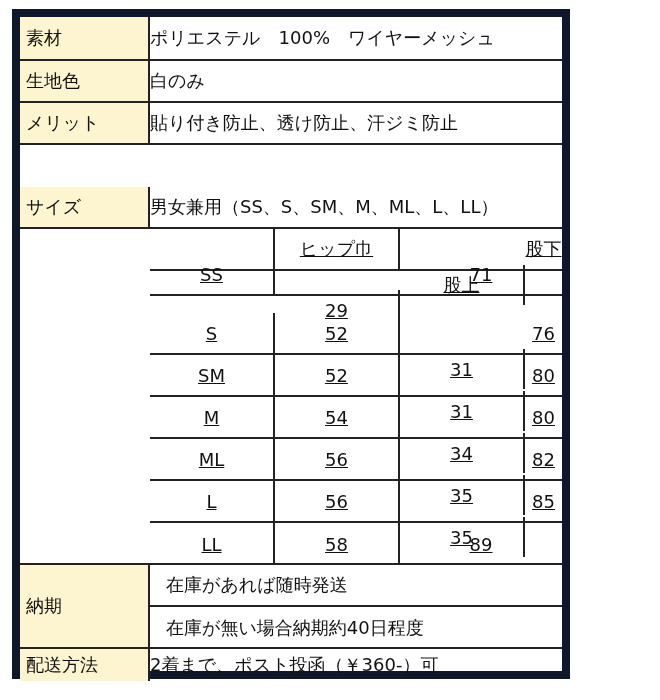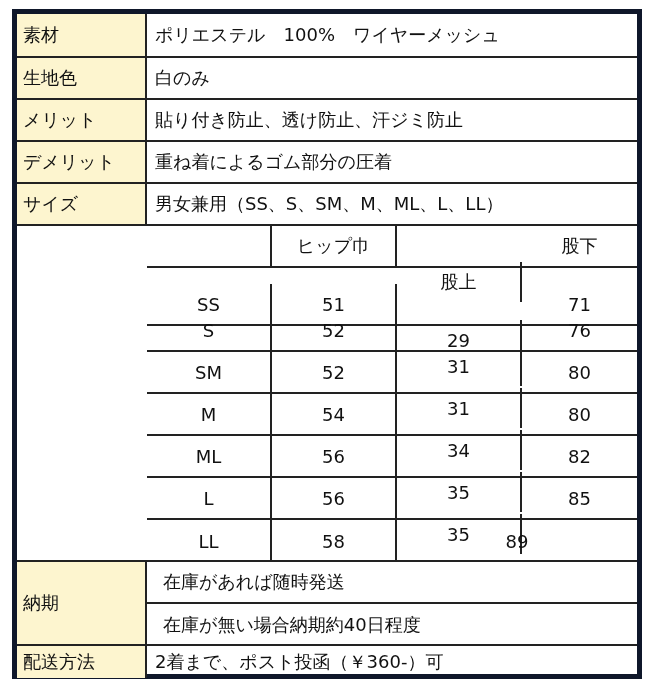--- a/index.html
+++ b/index.html
@@ -1,30 +1,30 @@
 <!DOCTYPE html>
 <html><head>
   <meta charset="utf-8">
   <style>
     html, body { margin: 0; padding: 0; background: #ffffff; }
     body { width: 660px; height: 700px; position: relative; overflow: hidden;
            font-family: "DejaVu Sans", "Liberation Sans", sans-serif; color: #111; }
-    .frame { position: absolute; left: 12px; top: 9px; width: 630px; height: 670px;
-             border: 5px solid #0f172a; box-sizing: border-box; }
+    .frame { position: absolute; left: 12px; top: 9px; width: 558px; height: 670px;
+             border: 8px solid #0f172a; box-sizing: border-box; }
     .row { position: absolute; left: 0; right: 0; border-bottom: 2px solid #222; box-sizing: border-box; }
     .row.last { border-bottom: none; text-decoration: underline; }
     .lbl { position: absolute; left: 0; top: 0; bottom: 0; width: 130px; background: #fdf5cf;
            border-right: 2px solid #222; box-sizing: border-box; display: flex; align-items: center;
            padding-left: 6px; font-size: 18px; }
     .val { position: absolute; left: 130px; right: 0; top: 0; bottom: 0; display: flex; align-items: center;
-           padding-left: 8px; font-size: 18px; }
+           padding-left: 0; font-size: 18px; }
     .sub { position: absolute; left: 130px; right: 0; border-bottom: 2px solid #222; box-sizing: border-box;
            display: flex; align-items: center; padding-left: 16px; font-size: 18px; }
     .sub.last { border-bottom: none; }
-    .grid-row { position: absolute; left: 130px; right: 0; border-bottom: 2px solid #222; box-sizing: border-box; display: flex; }
+    .grid-row { position: absolute; left: 130px; right: 0; border-bottom: 2px solid #222; box-sizing: border-box; display: flex; text-decoration: underline; }
     .grid-row.last { border-bottom: none; justify-content: space-between; }
     .cell { box-sizing: border-box; display: flex; align-items: center; justify-content: center;
             font-size: 18px; border-right: 2px solid #222; height: 100%; }
     .cell:last-child { border-right: none; }
     .c0 { width: 125px; } .c1 { width: 125px; } .c2 { width: 125px; margin-top: 36px; } .c3 { flex: 1; }
   </style>
 </head>
 <body>
 
 <div class="frame">
@@ -33,39 +33,34 @@
     <div class="val">ポリエステル　100%　ワイヤーメッシュ</div>
   </div>
   <div class="row" style="top:86px;height:42px">
     <div class="lbl">メリット</div>
     <div class="val">貼り付き防止、透け防止、汗ジミ防止</div>
   </div>
   <div class="row" style="top:44px;height:42px">
     <div class="lbl">生地色</div>
     <div class="val">白のみ</div>
   </div>
-  <div class="row" style="top:128px;height:42px">
-    <div class="lbl">デメリット</div>
-    <div class="val">重ね着によるゴム部分の圧着</div>
-  </div>
   <div class="row" style="top:170px;height:42px">
     <div class="lbl">サイズ</div>
     <div class="val">男女兼用（SS、S、SM、M、ML、L、LL）</div>
   </div>
 
   <div class="row" style="top:212px;height:336px">
     <div class="grid-row" style="top:0;height:42px">
       <div class="cell c0"></div>
       <div class="cell c1">ヒップ巾</div>
       <div class="cell c2">股上</div>
       <div class="cell c3">股下</div>
     </div>
-    <div class="grid-row" style="top:58px;height:42px">
+    <div class="grid-row" style="top:25px;height:42px">
       <div class="cell c0">SS</div>
-      <div class="cell c1">51</div>
       <div class="cell c2">29</div>
       <div class="cell c3">71</div>
     </div>
     <div class="grid-row" style="top:84px;height:42px">
       <div class="cell c0">S</div>
       <div class="cell c1">52</div>
       <div class="cell c2">31</div>
       <div class="cell c3">76</div>
     </div>
     <div class="grid-row" style="top:126px;height:42px">

